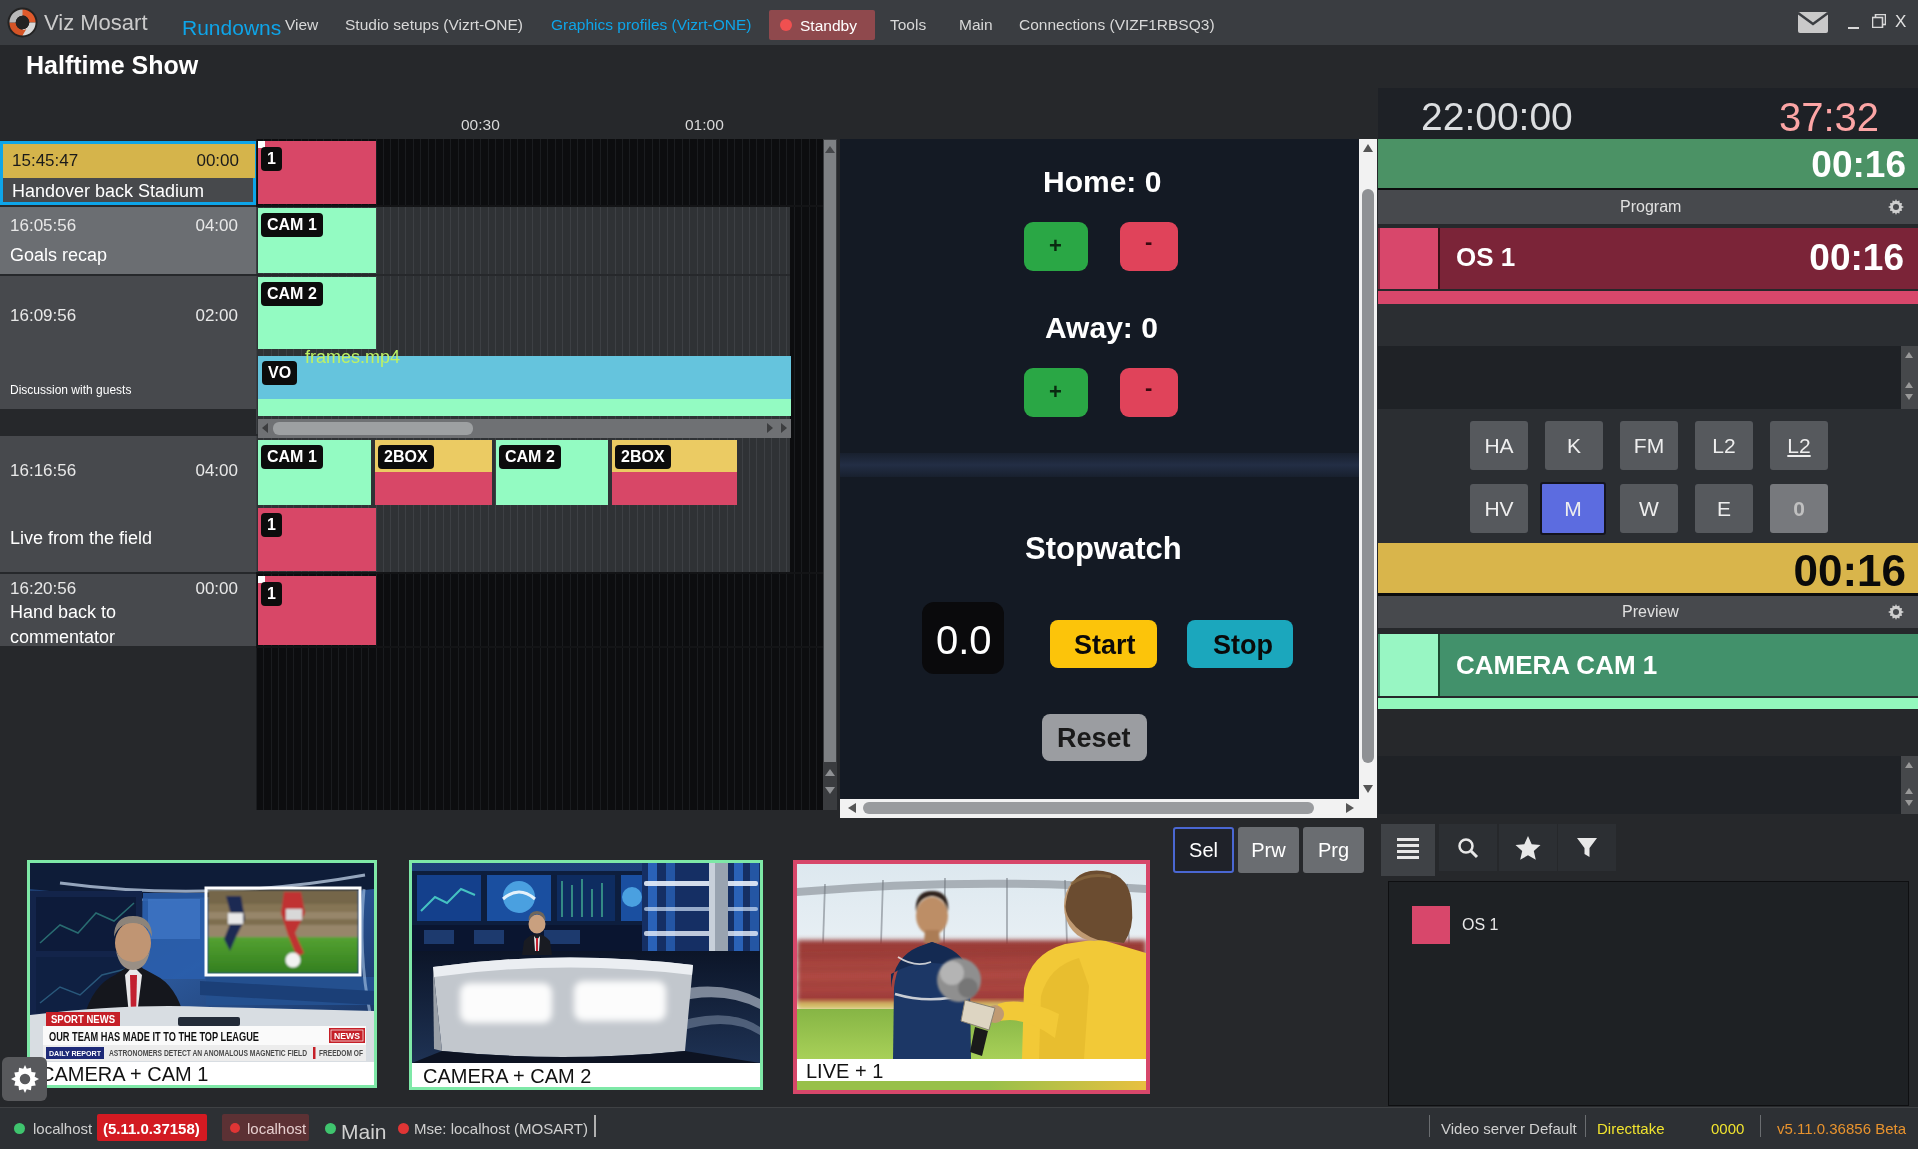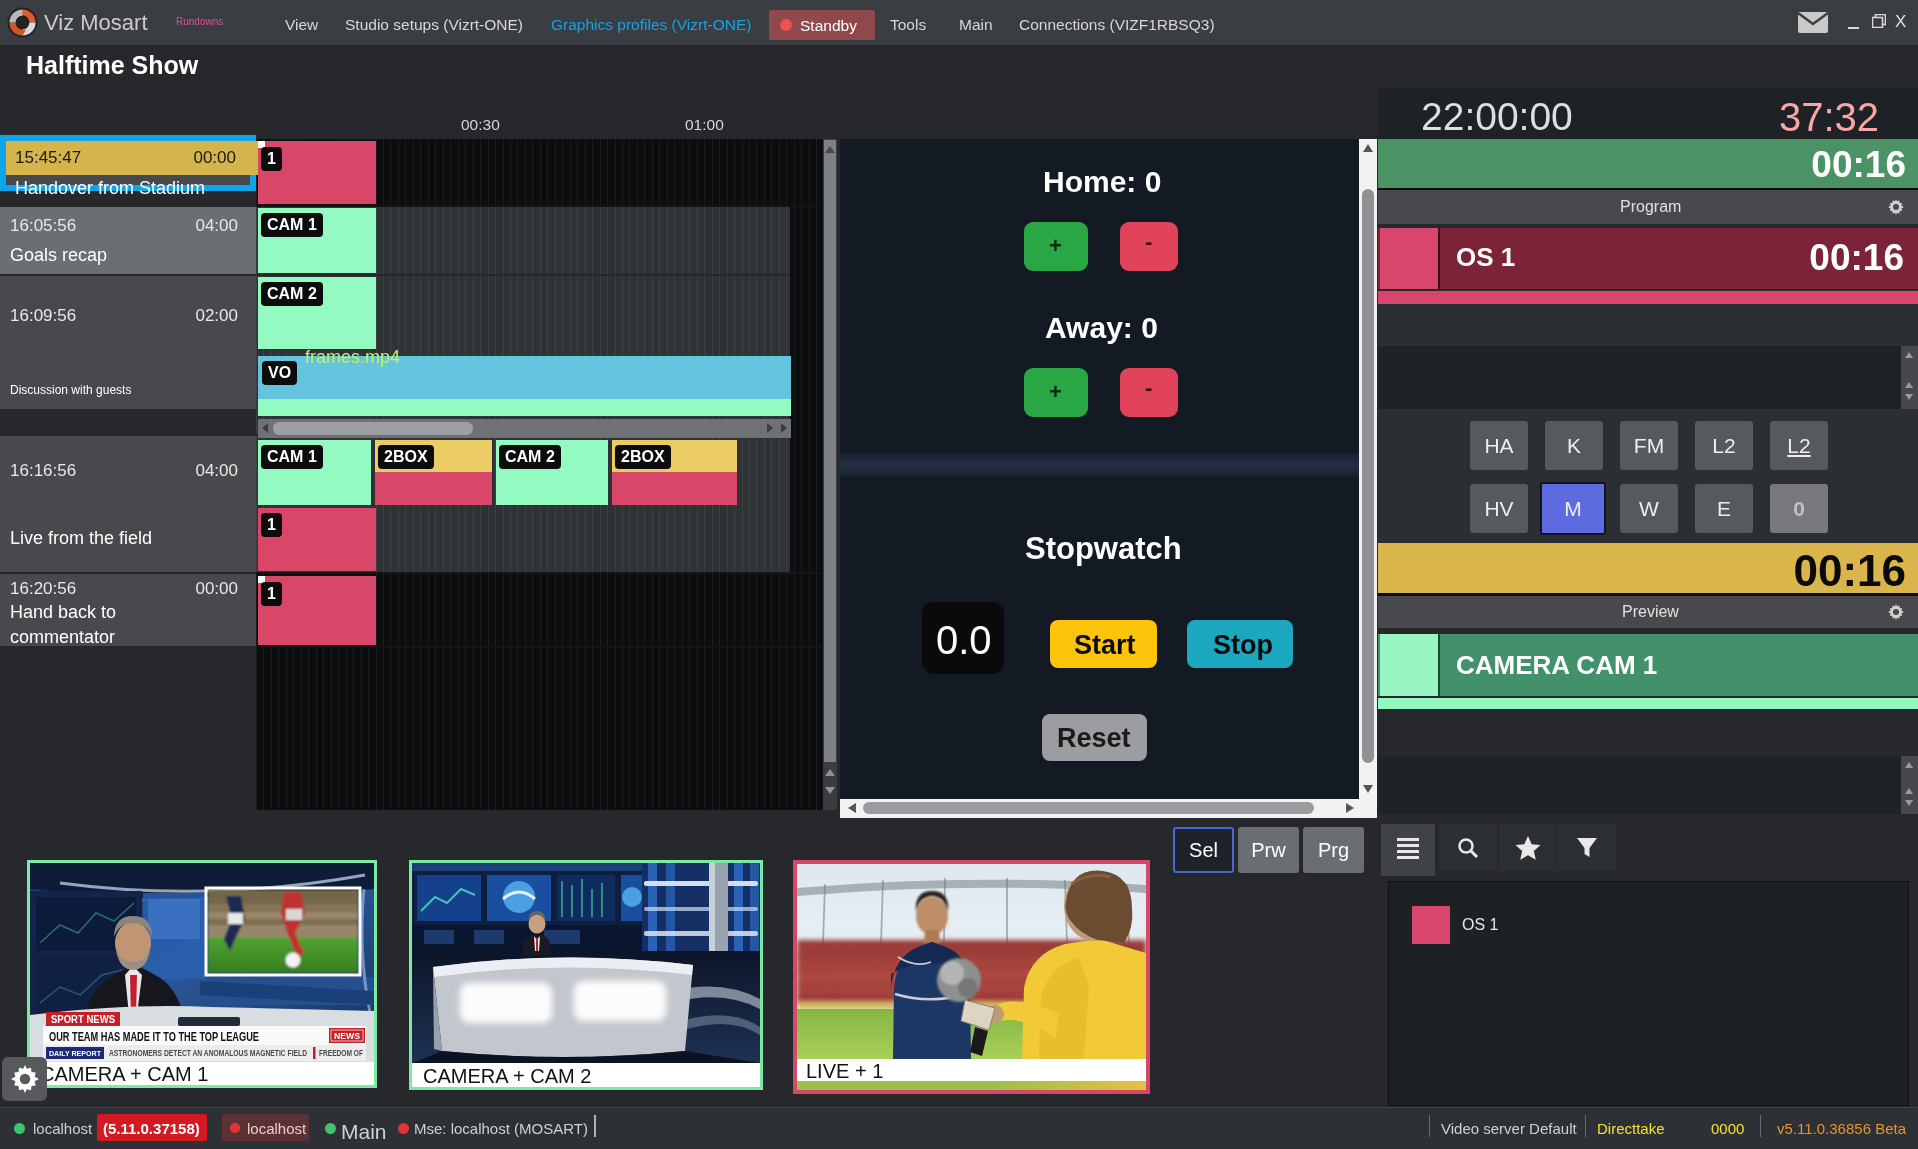--- a/index.html
+++ b/index.html
@@ -18,21 +18,21 @@
 <div class="abs" style="left:0;top:0;width:1918px;height:45px;background:#3a3d41"></div>
 <svg class="abs" style="left:7px;top:7px" width="31" height="31" viewBox="0 0 32 32">
  <circle cx="16" cy="16" r="15.5" fill="#232323"></circle>
  <path d="M16 2.5 A13.5 13.5 0 0 1 29.5 16 L23 16 A7.5 7.5 0 0 0 12 9.4 Z" fill="#e05a2b"></path>
  <path d="M29.5 16 A13.5 13.5 0 0 1 16 29.5 L16 23 A7.5 7.5 0 0 0 23 16 Z" fill="#d8d8d8"></path>
  <path d="M16 29.5 A13.5 13.5 0 0 1 2.5 16 L9 16 A7.5 7.5 0 0 0 20 22.6 Z" fill="#d45426"></path>
  <path d="M2.5 16 A13.5 13.5 0 0 1 16 2.5 L16 9 A7.5 7.5 0 0 0 9 16 Z" fill="#b8b8b8"></path>
  <circle cx="16" cy="16" r="7" fill="#232323"></circle>
 </svg>
 <div class="t" style="left:44px;top:10px;font-size:22px;color:#cbcbcb">Viz Mosart</div>
-<div class="t" style="left:176px;top:16px;font-size:10px;color:#ec4899">Rundowns</div>
+<div class="t" style="left:182px;top:16px;font-size:21px;color:#0ea5e9">Rundowns</div>
 <div class="t" style="left:285px;top:16px;font-size:15.5px;color:#d8d8d8">View</div>
 <div class="t" style="left:345px;top:16px;font-size:15.5px;color:#d8d8d8">Studio setups (Vizrt-ONE)</div>
 <div class="t" style="left:551px;top:16px;font-size:15.5px;color:#0ea5e9">Graphics profiles (Vizrt-ONE)</div>
 <div class="abs" style="left:769px;top:10px;width:106px;height:30px;background:#8f494d;border-radius:2px"></div>
 <div class="abs" style="left:780px;top:19px;width:12px;height:12px;border-radius:6px;background:#f05050"></div>
 <div class="t" style="left:800px;top:17px;font-size:15.5px;color:#fff">Standby</div>
 <div class="t" style="left:890px;top:16px;font-size:15.5px;color:#d8d8d8">Tools</div>
 <div class="t" style="left:959px;top:16px;font-size:15.5px;color:#d8d8d8">Main</div>
 <div class="t" style="left:1019px;top:16px;font-size:15.5px;color:#d8d8d8">Connections (VIZF1RBSQ3)</div>
 <svg class="abs" style="left:1797px;top:11px" width="32" height="23" viewBox="0 0 32 23">
@@ -53,25 +53,25 @@
 <div class="abs" style="left:256px;top:139px;width:567px;height:671px;background:#0c0d0f;background-image:repeating-linear-gradient(90deg,#1a1c1f 0 1px,transparent 1px 7.47px)"></div>
 
 <div class="abs" style="left:256px;top:207px;width:534px;height:365px;background:#2f3235;background-image:repeating-linear-gradient(90deg,#3d4044 0 1px,transparent 1px 7.47px)"></div>
 
 <div class="abs" style="left:256px;top:205px;width:567px;height:2px;background:#131416"></div>
 <div class="abs" style="left:256px;top:274px;width:534px;height:2px;background:#26282b"></div>
 <div class="abs" style="left:256px;top:434px;width:534px;height:2px;background:#26282b"></div>
 <div class="abs" style="left:256px;top:572px;width:567px;height:2px;background:#131416"></div>
 <div class="abs" style="left:256px;top:646px;width:567px;height:2px;background:#131416"></div>
 
-<div class="abs" style="left:0;top:135px;width:256px;height:56px;background:#47494c;border:6px solid #0ea5e9">
+<div class="abs" style="left:0;top:141px;width:256px;height:64px;background:#47494c;border:3px solid #0ea5e9">
   <div class="abs" style="left:0;top:0;width:252px;height:34px;background:#d5b44b"></div>
   <div class="t" style="left:9px;top:7px;font-size:17px;color:#1a1a1a">15:45:47</div>
   <div class="t" style="right:14px;top:7px;font-size:17px;color:#1a1a1a">00:00</div>
-  <div class="t" style="left:9px;top:37px;font-size:18px;color:#fff">Handover from Stadium</div>
+  <div class="t" style="left:9px;top:37px;font-size:18px;color:#fff">Handover back Stadium</div>
 </div>
 <div class="abs" style="left:0;top:207px;width:256px;height:67px;background:#6b6e72">
   <div class="t" style="left:10px;top:9px;font-size:17px;color:#e8e8e8">16:05:56</div>
   <div class="t" style="right:18px;top:9px;font-size:17px;color:#e8e8e8">04:00</div>
   <div class="t" style="left:10px;top:38px;font-size:18px;color:#fff">Goals recap</div>
 </div>
 <div class="abs" style="left:0;top:276px;width:256px;height:133px;background:#47494d">
   <div class="t" style="left:10px;top:30px;font-size:17px;color:#e8e8e8">16:09:56</div>
   <div class="t" style="right:18px;top:30px;font-size:17px;color:#e8e8e8">02:00</div>
   <div class="t" style="left:10px;top:107px;font-size:12px;color:#fff">Discussion with guests</div>

